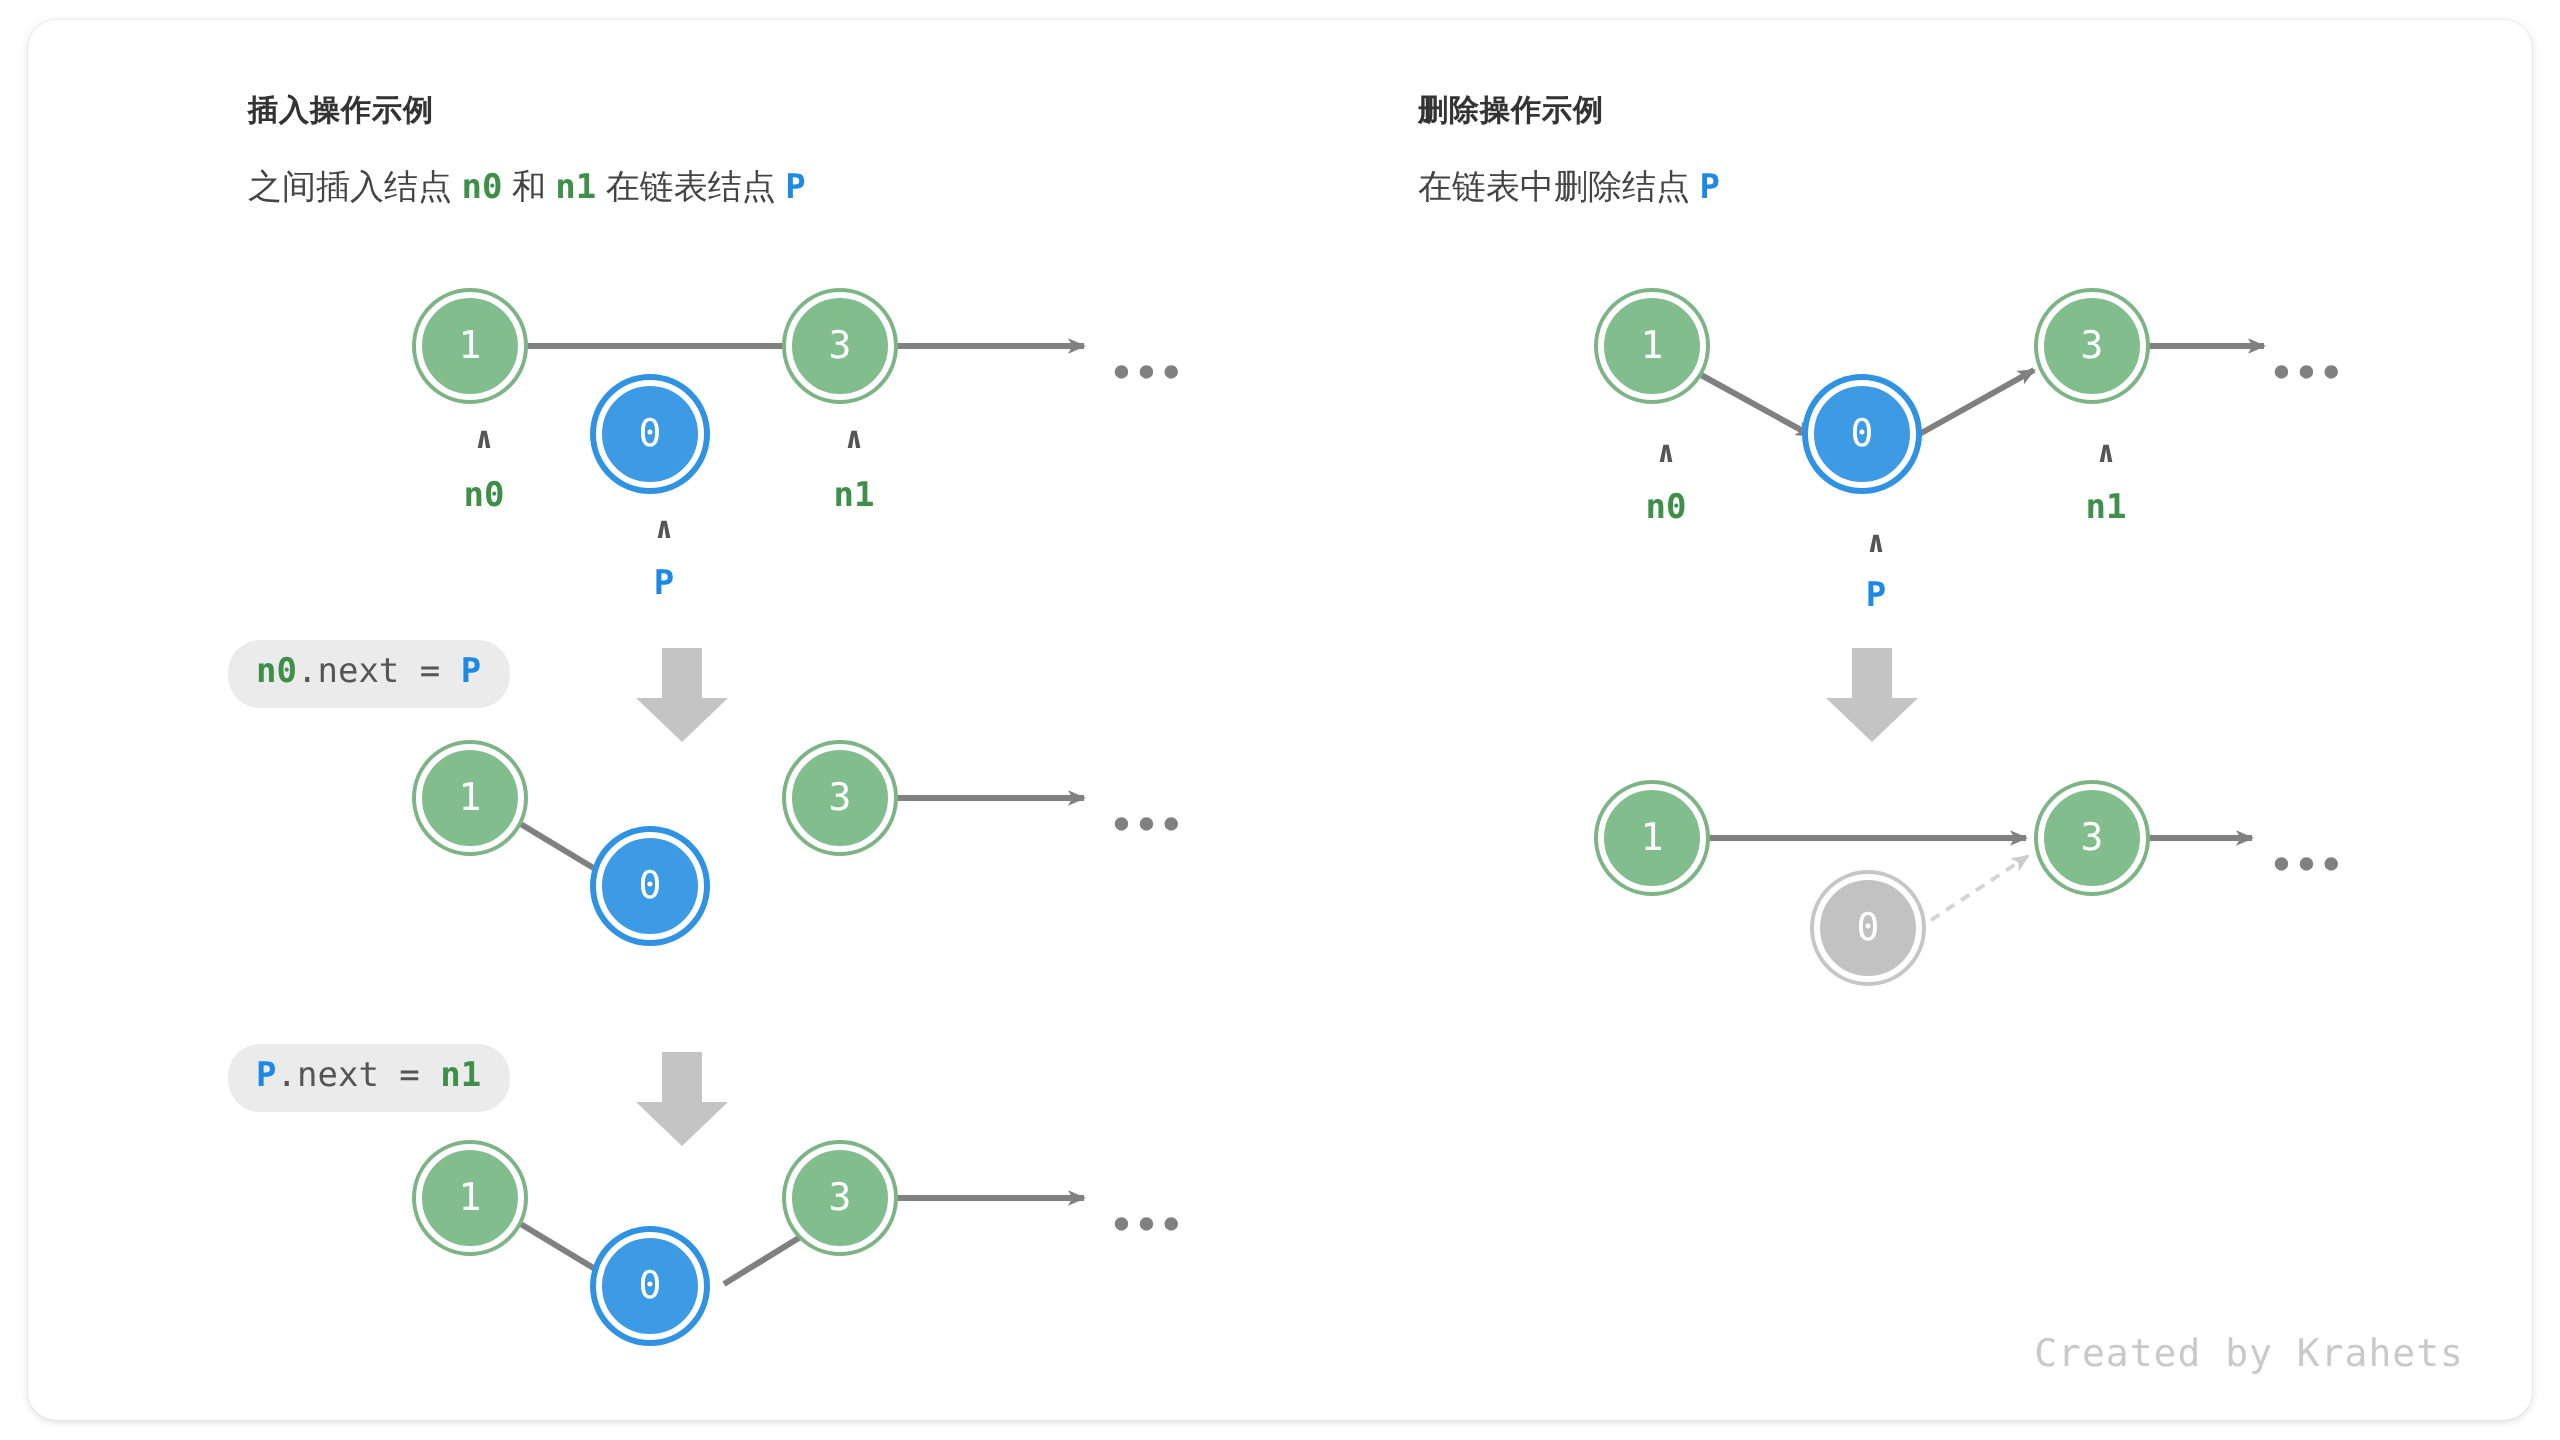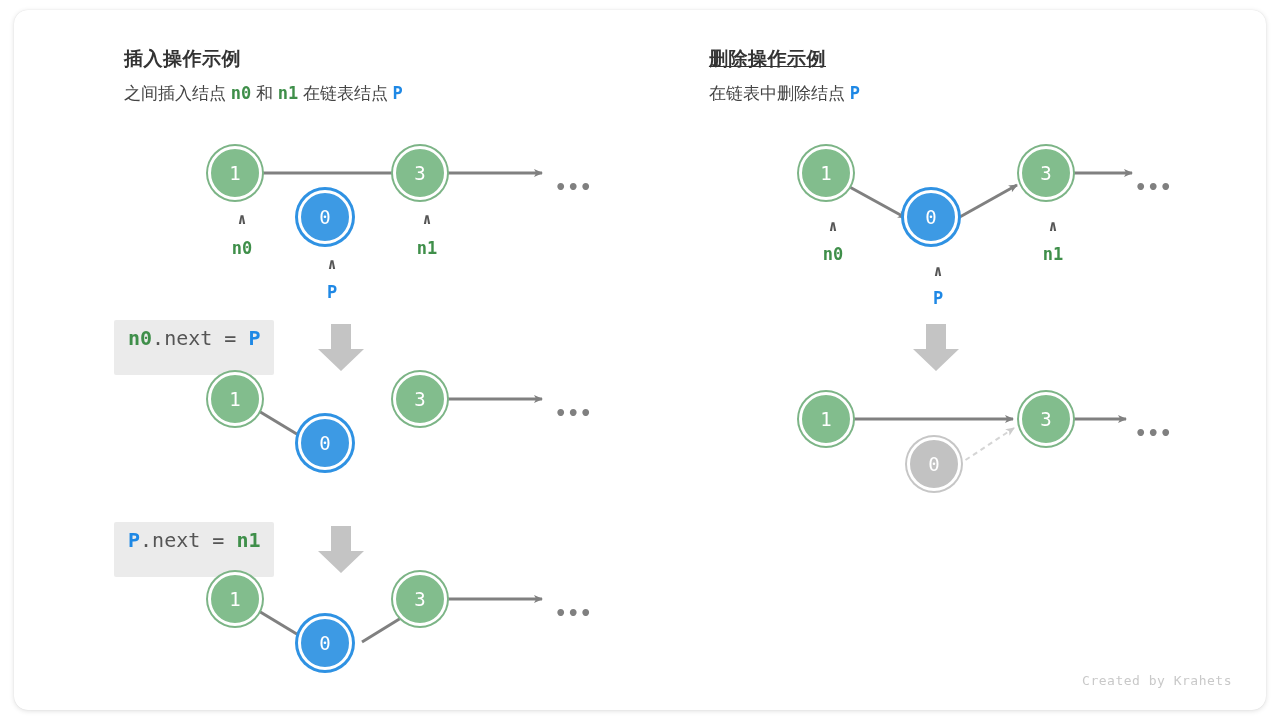--- a/index.html
+++ b/index.html
@@ -15,39 +15,39 @@
     background:#ffffff;
     border-radius:14px;
     box-shadow:0 1px 5px rgba(0,0,0,0.13), 0 0 1px rgba(0,0,0,0.12);
   }
   .panel{position:absolute;top:0;height:700px;}
   .panel-left{left:0;width:620px;}
   .panel-right{left:590px;width:660px;}
 
   .sec-title{
     position:absolute;
-    font-size:19px;font-weight:bold;color:#333333;
+    font-size:15px;font-weight:bold;color:#333333;
     letter-spacing:0.5px;white-space:nowrap;
   }
   .sec-sub{
     position:absolute;
     font-size:17px;color:#444444;white-space:nowrap;
   }
   .mono{font-family:"DejaVu Sans Mono","Liberation Mono",monospace;font-weight:bold;}
   .gtok{color:#3f8f4a;}
   .btok{color:#1e88e5;}
 
   
   .codebox{
     position:absolute;
     background:#ebebeb;
-    border-radius:2px;
-    padding:8px 14px 27px 14px;
-    font-family:"DejaVu Sans Mono","Liberation Mono",monospace;
-    font-size:20px;color:#555555;
+    border-radius:16px;
+    padding:8px 14px 9px 14px;
+    font-family:"DejaVu Sans Mono","Liberation Mono",monospace;
+    font-size:17px;color:#555555;
     white-space:pre;
     line-height:1;
   }
   .codebox b{font-weight:bold;}
 
   
   .node{
     position:absolute;
     width:54px;height:54px;border-radius:50%;
     box-sizing:border-box;
@@ -80,21 +80,21 @@
     position:absolute;
     font-family:"DejaVu Sans Mono","Liberation Mono",monospace;
     font-size:19px;color:#808080;font-weight:bold;letter-spacing:1px;
   }
 
   svg.edges{position:absolute;left:0;top:0;width:1252px;height:700px;pointer-events:none;}
 
   .credit{
     position:absolute;right:34px;bottom:22px;
     font-family:"DejaVu Sans Mono","Liberation Mono",monospace;
-    font-size:13px;color:#c9c9c9;letter-spacing:0.5px;
+    font-size:19px;color:#c9c9c9;letter-spacing:0.5px;
   }
 </style>
 </head>
 <body>
 
 <div class="card">
 
   <svg class="edges" viewBox="0 0 1252 700">
     <defs>
       <marker id="ah" markerWidth="9" markerHeight="9" refX="8" refY="4.5" orient="auto" markerUnits="userSpaceOnUse">
@@ -165,21 +165,21 @@
     </svg>
 
     <div class="node node-green" style="left:194px;top:562px;">1</div>
     <div class="node node-blue" style="left:284px;top:606px;">0</div>
     <div class="node node-green" style="left:379px;top:562px;">3</div>
     <div class="dots" style="left:541px;top:592px;">•••</div>
   </div>
 
   <div class="panel panel-right">
 
-    <div class="sec-title" style="left:105px;top:36px;text-decoration:underline;">删除操作示例</div>
+    <div class="sec-title" style="left:105px;top:36px;">删除操作示例</div>
 
     <div class="sec-sub" style="left:105px;top:72px;">
       <span>在链表中删除结点 </span><span class="mono btok">P</span>
     </div>
 
     <div class="node node-green" style="left:195px;top:136px;">1</div>
     <div class="caret" style="left:219px;top:207px;">∧</div>
     <div class="nlabel g" style="left:199px;top:234px;">n0</div>
 
     <div class="node node-blue" style="left:300px;top:180px;">0</div>

